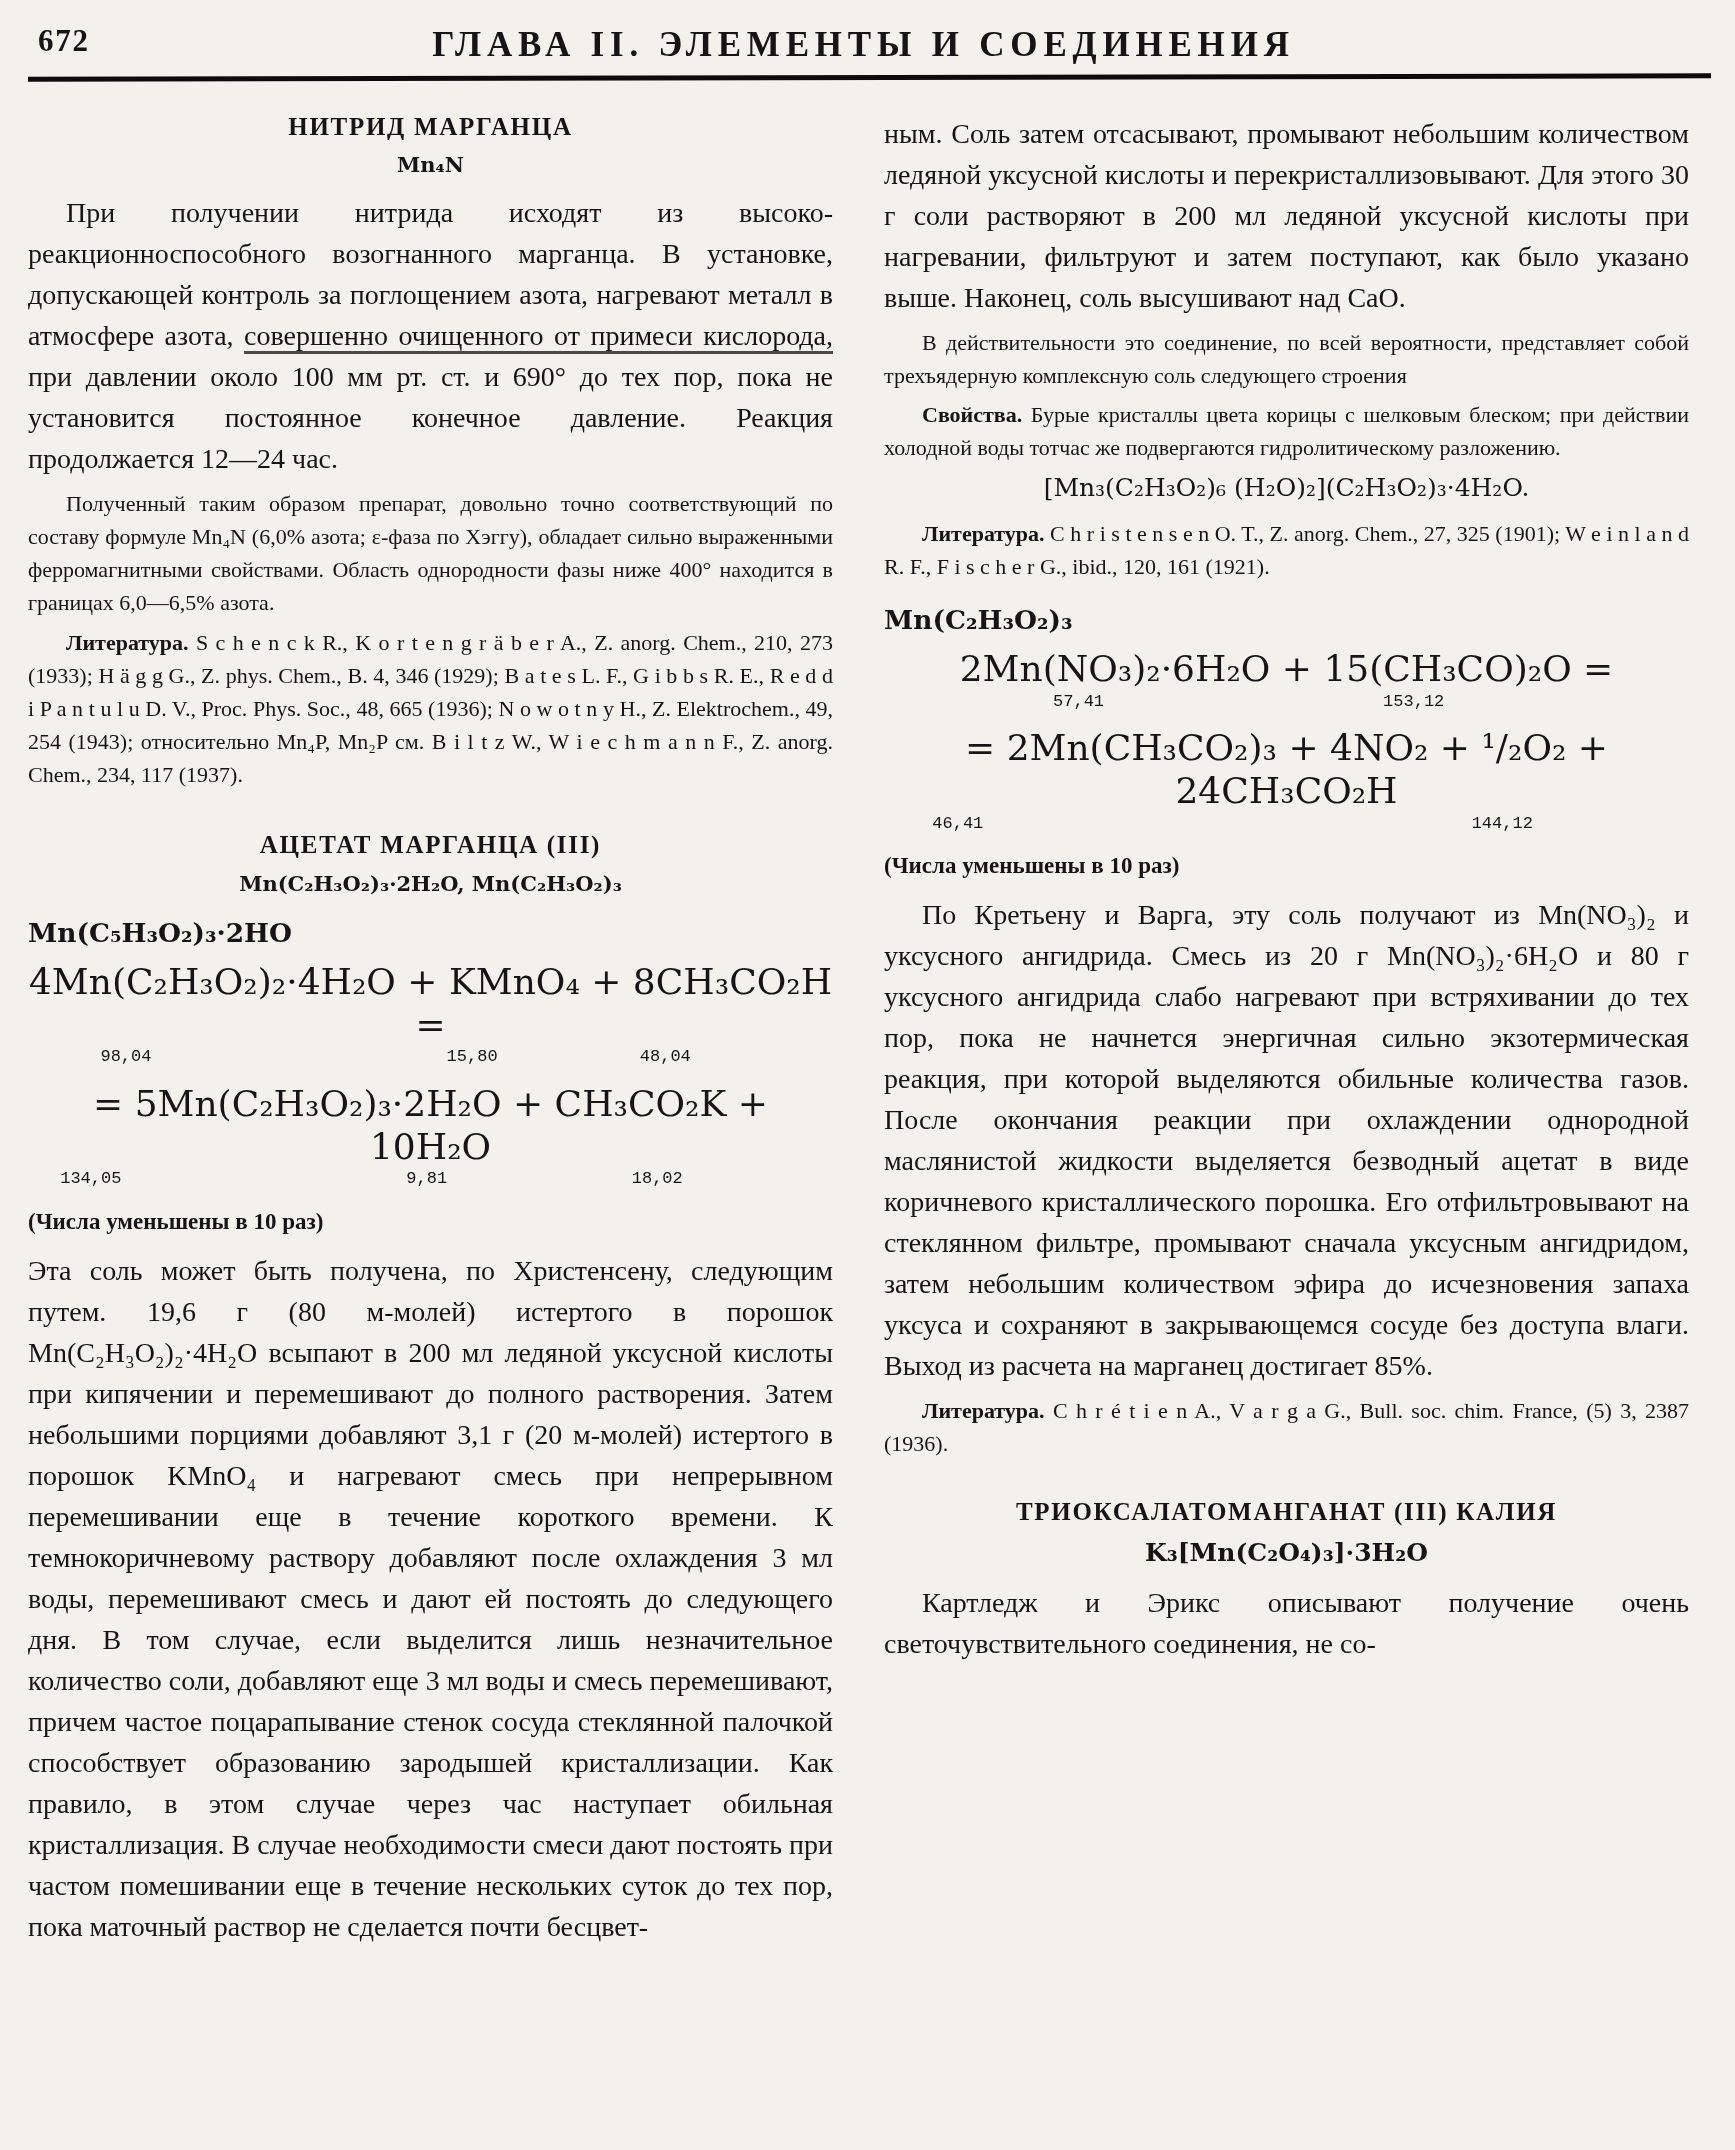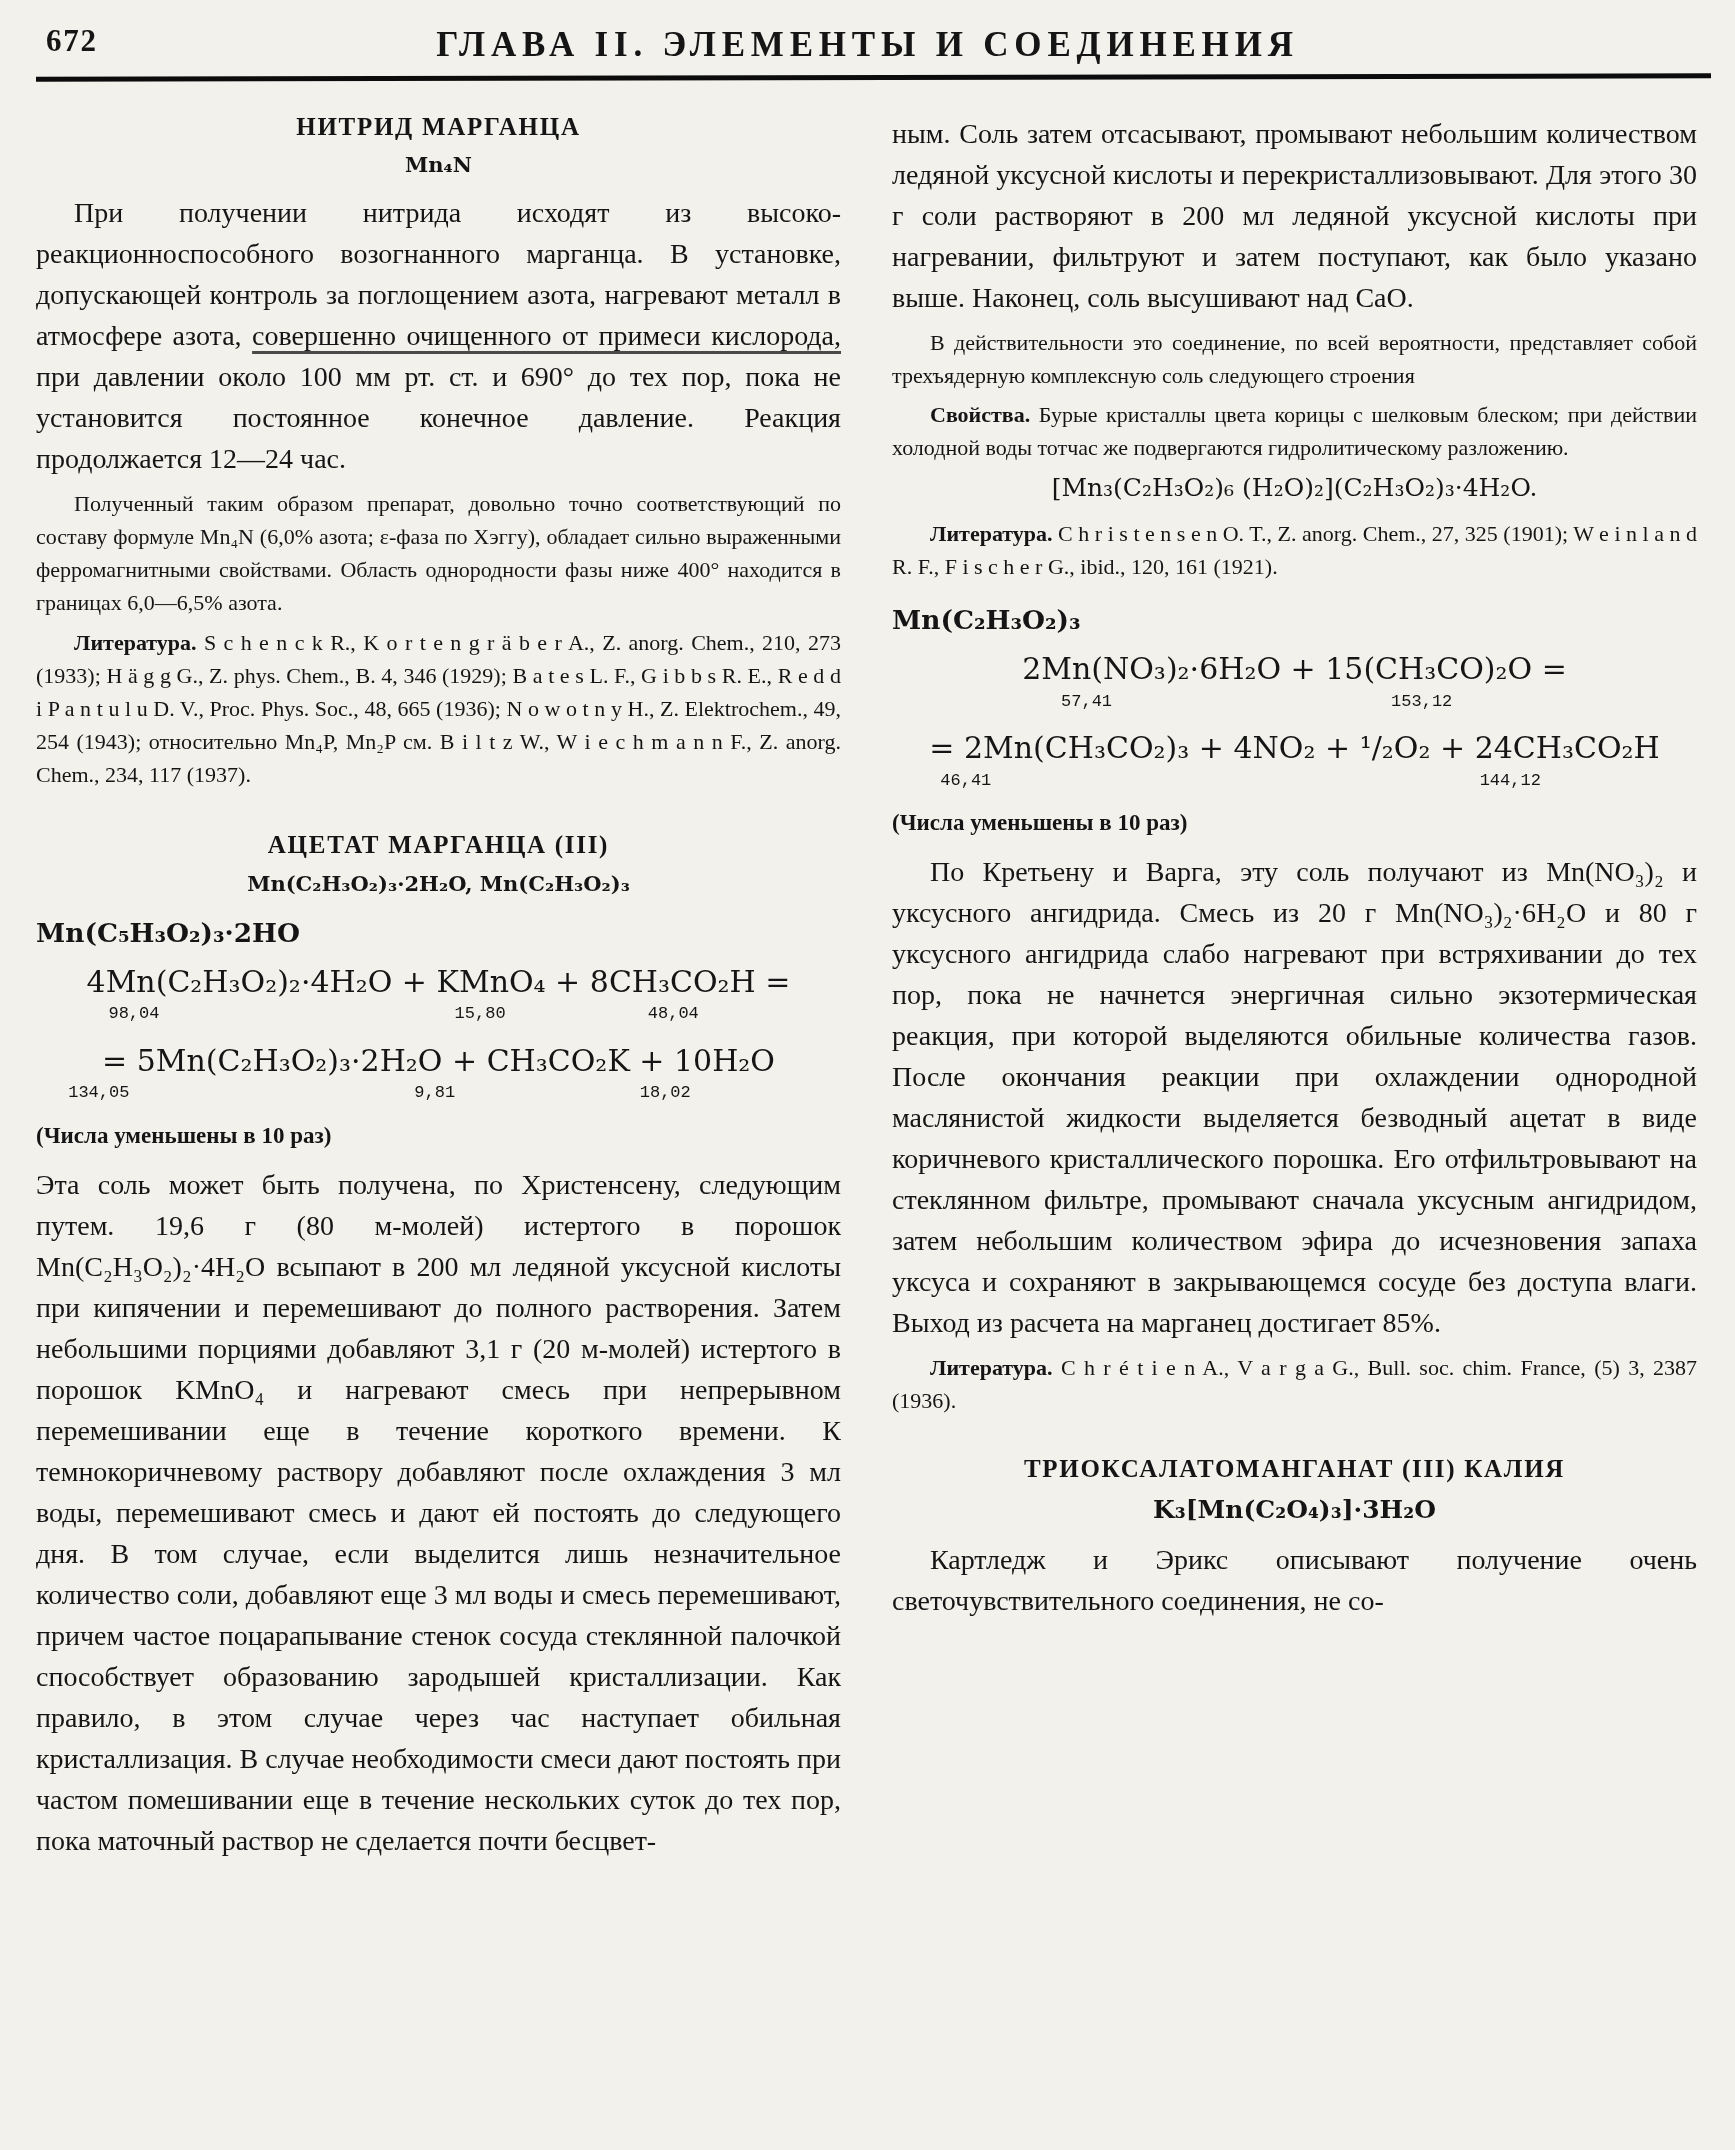--- a/index.html
+++ b/index.html
@@ -4,38 +4,38 @@
 <style>
   html,body{margin:0;padding:0;}
   body{
     width:1736px;height:2151px;
     background:#f2f1ec;
     color:#151515;
     font-family:"Liberation Serif","DejaVu Serif",serif;
     overflow:hidden;
     -webkit-font-smoothing:antialiased;
   }
-  .page{width:100%;height:100%;position:relative;box-sizing:border-box;padding:15px 25px 0 36px;}
+  .page{width:100%;height:100%;position:relative;box-sizing:border-box;padding:15px 25px 0 28px;}
   .pageheader{position:relative;height:53px;}
   .pagenum{position:absolute;left:10px;top:8.3px;font-size:31px;font-weight:bold;letter-spacing:1.7px;}
   .runtitle{position:absolute;left:0;right:12px;top:10px;text-align:center;font-size:35px;font-weight:bold;letter-spacing:5.8px;}
   .rule{border-bottom:5px solid #0c0c0c;margin:6.6px 0 33px 0;transform:rotate(-0.12deg);}
   .columns{display:flex;gap:51px;}
   .col{width:805px;flex:0 0 805px;}
   h2.sect{font-size:25px;font-weight:bold;text-align:center;letter-spacing:1.7px;margin:21.5px 0 11.6px 0;}
   .formula-center{font-family:"DejaVu Serif","Liberation Serif",serif;text-align:center;font-size:21px;margin:8.3px 0 15px 0;}
   .formula-center.bold{font-weight:bold;}
   .formula-left{font-family:"DejaVu Serif","Liberation Serif",serif;text-align:left;font-size:26.4px;font-weight:bold;margin:21.5px 0 5px 0;}
   p.body{font-size:28px;line-height:41px;text-align:justify;margin:0 0 8.3px 0;}
   p.small{font-size:22px;line-height:33px;text-align:justify;margin:0 0 6.6px 0;}
   .indent{text-indent:38px;}
   .pencil{text-decoration:underline;text-decoration-color:#4a4a48;text-decoration-thickness:2.5px;text-underline-offset:5.8px;}
   b.lead{font-weight:bold;}
   .equation{margin:11.6px 0 15px 0;}
-  .eqline{font-family:"DejaVu Serif","Liberation Serif",serif;font-size:30px;text-align:center;line-height:43px;}
+  .eqline{font-family:"DejaVu Serif","Liberation Serif",serif;font-size:36px;text-align:center;line-height:43px;}
   .eqnums{position:relative;height:36px;font-family:Liberation Mono, monospace;font-size:17px;}
   .eqnums span{position:absolute;top:1.7px;}
   .eqcaption{font-size:23px;font-weight:bold;text-align:left;margin-top:5px;}
 </style>
 </head>
 <body>
 
 <div class="page">
 
   <header class="pageheader">

